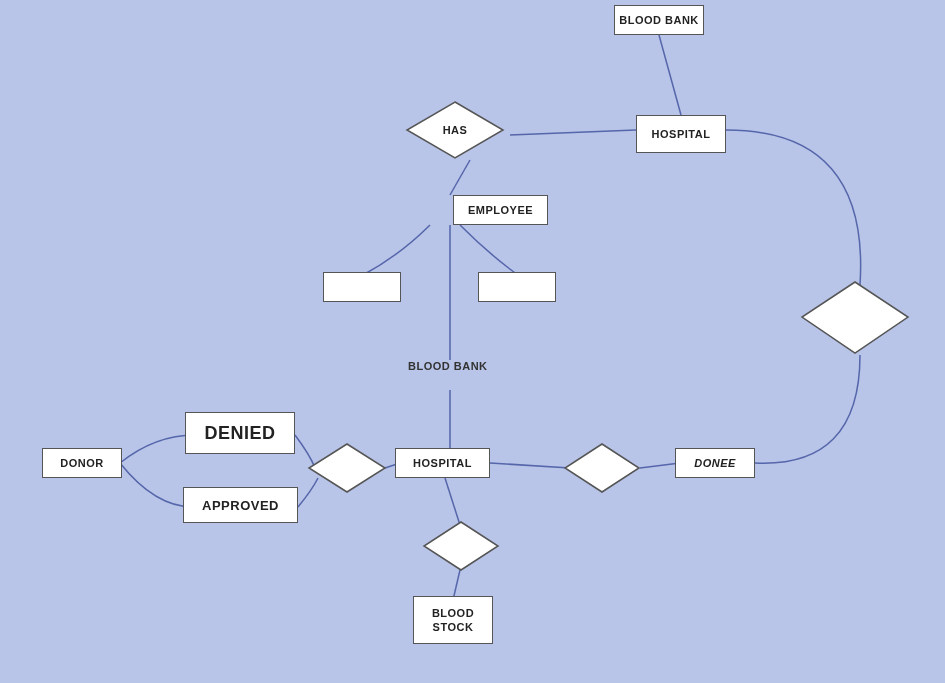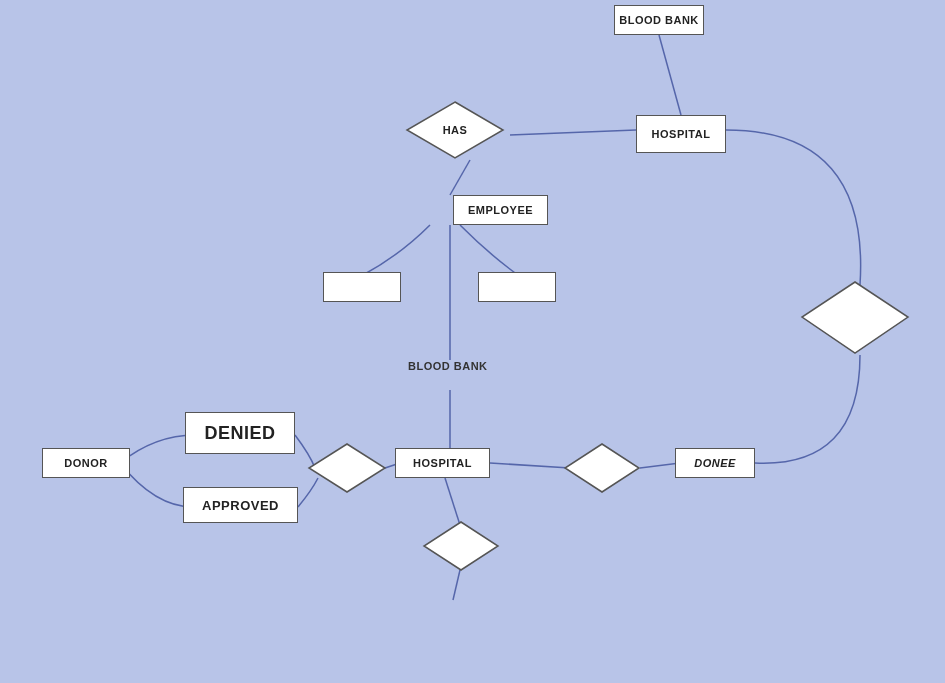--- a/index.html
+++ b/index.html
@@ -121,21 +121,21 @@
       <polygon points="55,2 108,37 55,73 2,37" fill="white" stroke="#555" stroke-width="1.5"></polygon>
     </svg>
   </div>
 
   <div style="position:absolute; left:408px; top:360px; font-family:Arial,sans-serif; font-size:11px; font-weight:bold; color:#333; letter-spacing:0.5px;">BLOOD BANK</div>
 
   <div class="box" style="left:183px; top:487px; width:115px; height:36px; font-size:13px; font-weight:bold;">APPROVED</div>
 
   <div class="box" style="left:185px; top:412px; width:110px; height:42px; font-size:18px; font-weight:bold;">DENIED</div>
 
-  <div class="box" style="left:42px; top:448px; width:88px; height:30px;">DONOR</div>
+  <div class="box" style="left:42px; top:448px; width:80px; height:30px;">DONOR</div>
 
   <div class="diamond-wrap" style="left:307px; top:442px; width:80px; height:52px;">
     <svg viewBox="0 0 80 52" xmlns="http://www.w3.org/2000/svg" style="position:absolute;top:0;left:0;width:80px;height:52px;">
       <polygon points="40,2 78,26 40,50 2,26" fill="white" stroke="#555" stroke-width="1.5"></polygon>
     </svg>
   </div>
 
   <div class="box" style="left:395px; top:448px; width:95px; height:30px;">HOSPITAL</div>
 
   <div class="diamond-wrap" style="left:563px; top:442px; width:78px; height:52px;">
@@ -145,14 +145,16 @@
   </div>
 
   <div class="box" style="left:675px; top:448px; width:80px; height:30px;font-style:italic;">DONEE</div>
 
   <div class="diamond-wrap" style="left:422px; top:520px; width:78px; height:52px;">
     <svg viewBox="0 0 78 52" xmlns="http://www.w3.org/2000/svg" style="position:absolute;top:0;left:0;width:78px;height:52px;">
       <polygon points="39,2 76,26 39,50 2,26" fill="white" stroke="#555" stroke-width="1.5"></polygon>
     </svg>
   </div>
 
+  <div class="box" style="left:413px; top:596px; width:80px; height:48px; line-height:1.3; white-space:pre-line; font-size:11px;">BLOOD
+STOCK</div>
 
 </div>
 
 </body></html>

